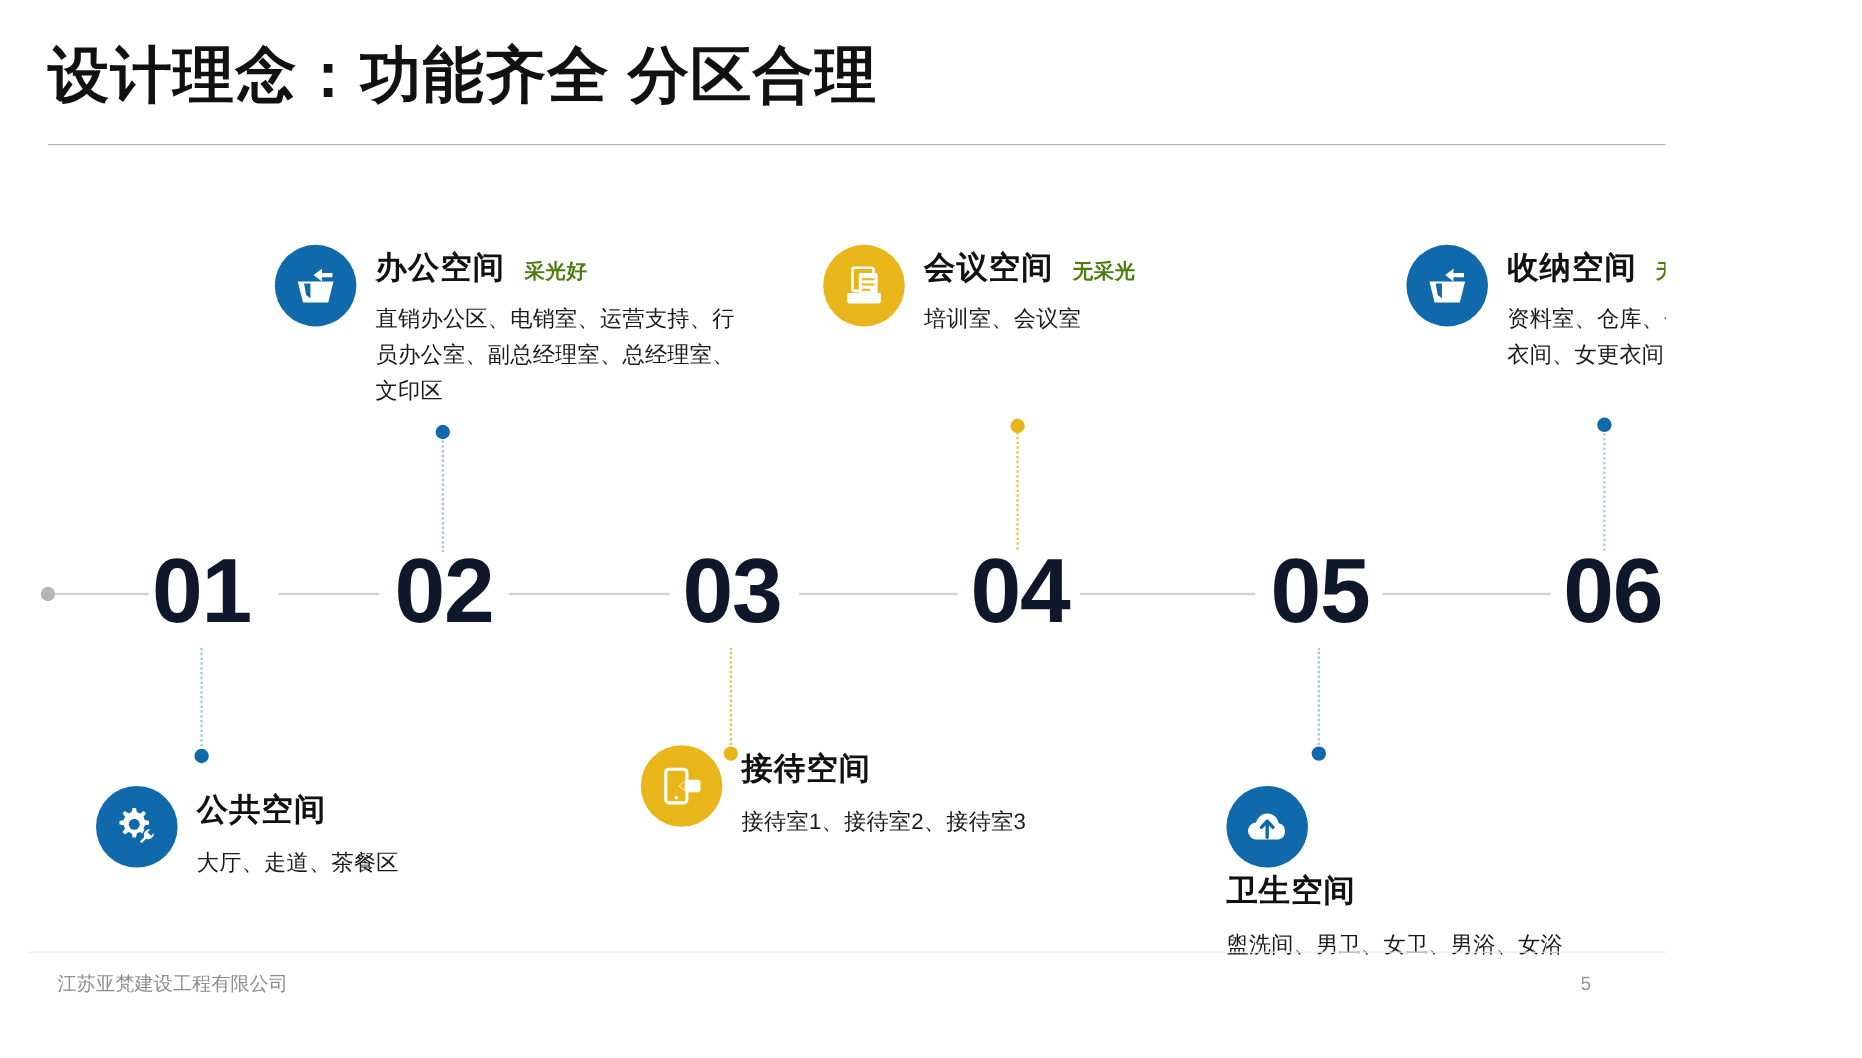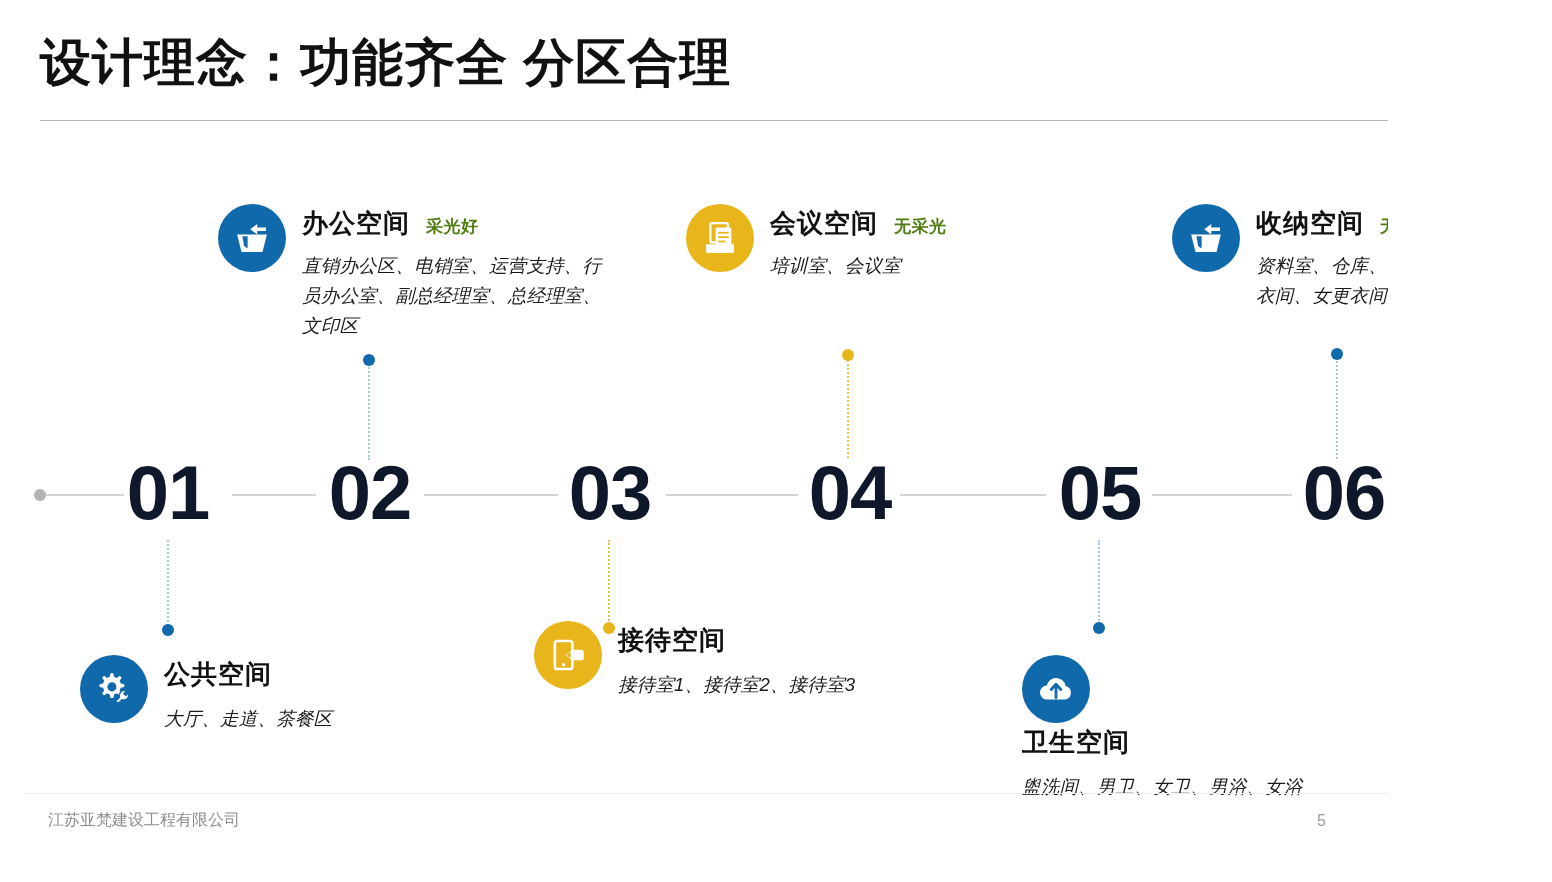--- a/index.html
+++ b/index.html
@@ -138,25 +138,24 @@
     font-weight: bold;
     color: #4d7c0f;
     margin-left: 16px;
     letter-spacing: 0.5px;
   }
   .item-desc {
     font-size: 18.5px;
     color: #1a1a1a;
     line-height: 1.62;
     letter-spacing: 0.2px;
-    font-style: italic;
-  }
-
-  
-  #item-office   { left: 218px; top: 204px; width: 400px; }
+  }
+
+  
+  #item-office   { left: 229px; top: 204px; width: 400px; }
   #item-meeting  { left: 686px; top: 204px; width: 330px; }
   #item-storage  { left: 1172px; top: 204px; width: 330px; }
   
   #item-public    { left: 80px;  top: 655px; width: 420px; }
   #item-reception { left: 534px; top: 621px; width: 450px; }
   #item-sanitary  { left: 1022px; top: 655px; width: 480px; flex-direction: column; }
 
   #item-public .item-head,
   #item-reception .item-head,
   #item-sanitary .item-head { margin-bottom: 12px; }

